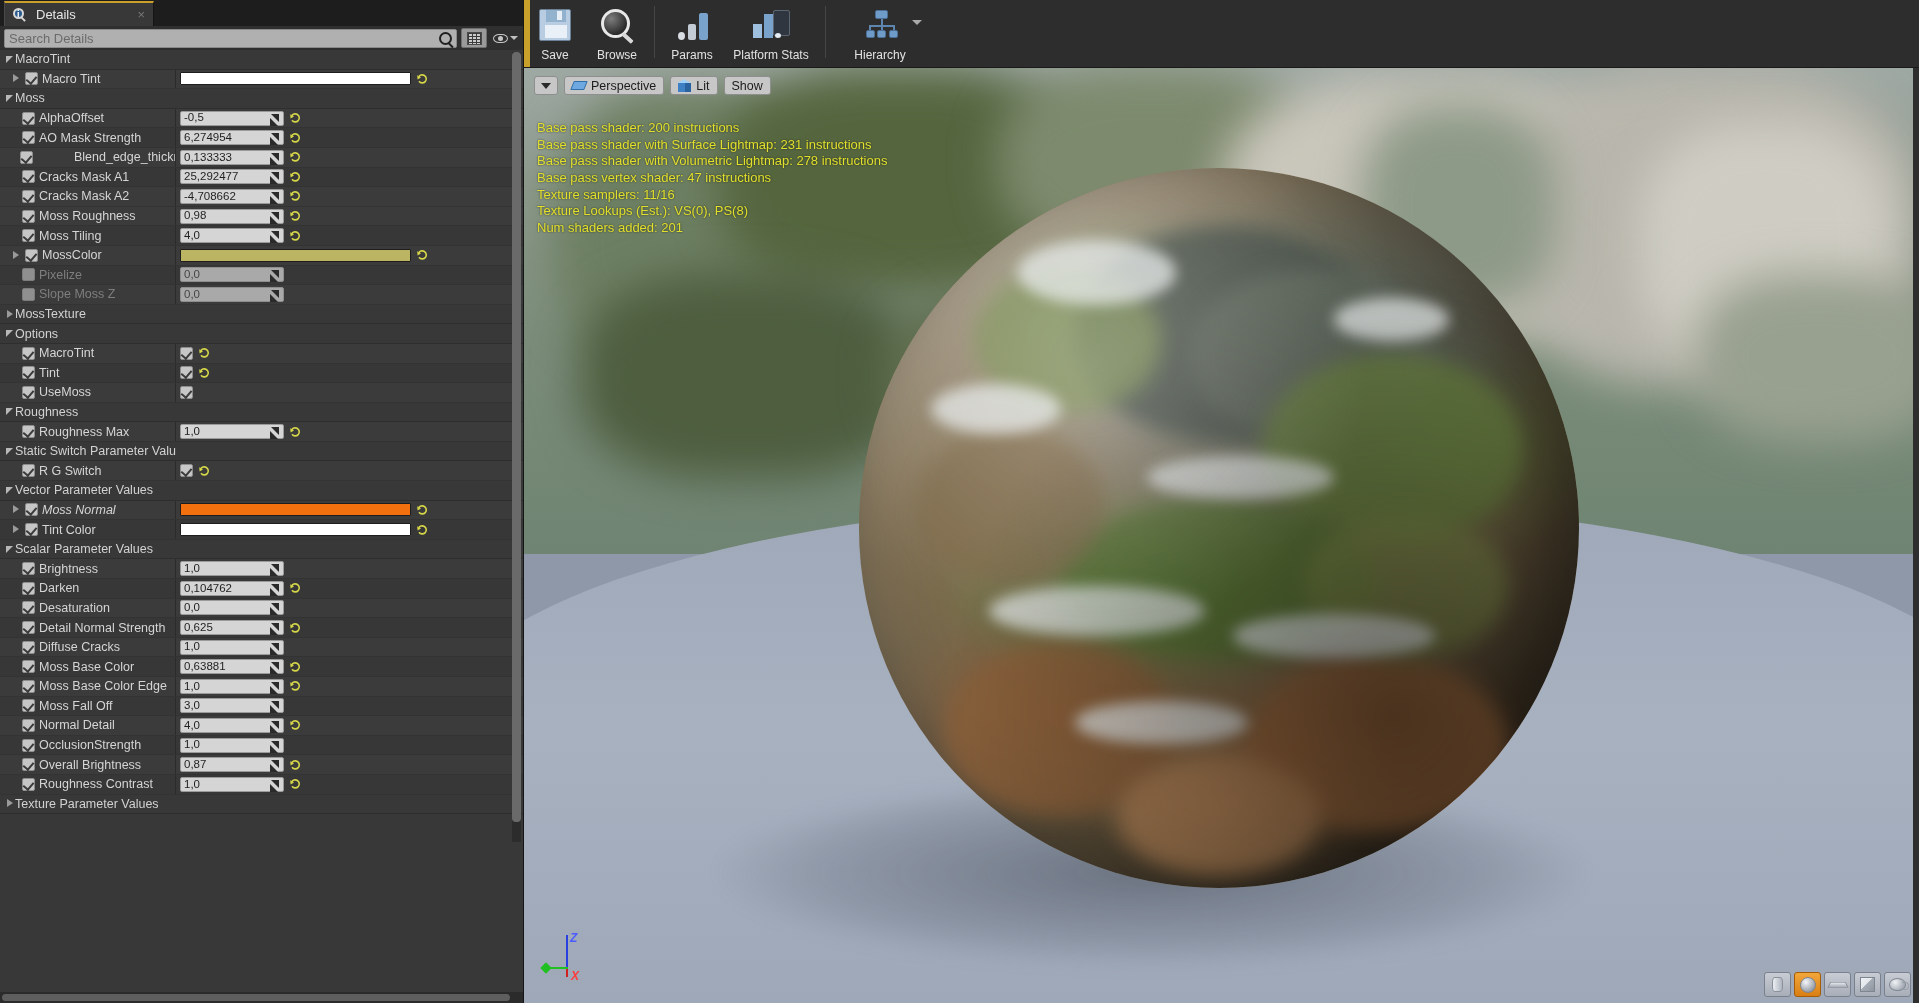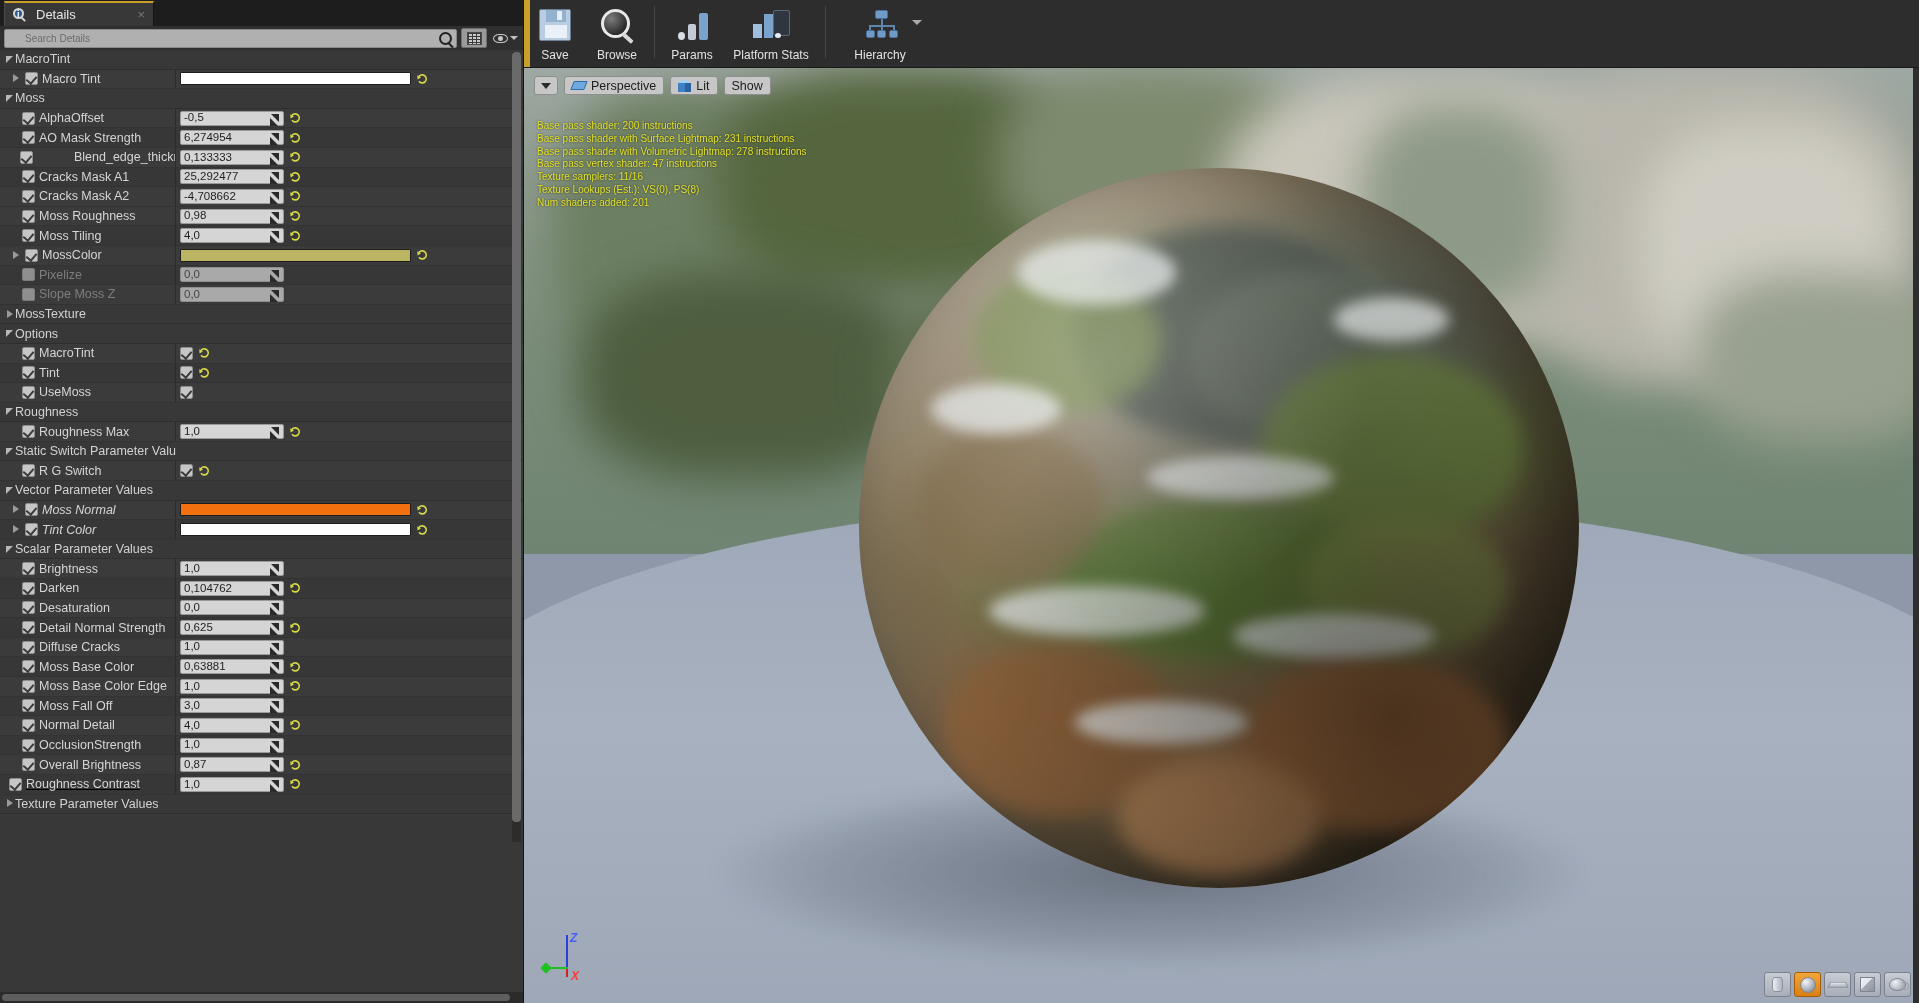--- a/index.html
+++ b/index.html
@@ -64,23 +64,22 @@
     padding: 2px 4px; gap: 4px;
   }
   .search-box {
     flex: 1; height: 19px; background: #b0b0b0;
     border: 1px solid #8a8a8a; border-radius: 2px;
     display: flex; align-items: center;
     padding: 0 4px; position: relative;
   }
   .search-box input {
     flex: 1; border: 0; outline: 0; background: transparent;
-    font-size: 10px; color: #701a75;
+    font-size: 13px; color: #701a75;
     font-family: "Liberation Sans", sans-serif;
-    margin-left: 16px;
   }
   .search-box input::placeholder { color: #6b6b6b; }
   .search-glass {
     width: 13px; height: 13px; border: 2px solid #202020;
     border-radius: 50%; position: relative; flex: none; margin-left: 2px;
   }
   .search-glass:after {
     content: ""; position: absolute; right: -4px; bottom: -3px;
     width: 7px; height: 2px; background: #202020; transform: rotate(45deg);
   }
@@ -365,21 +364,21 @@
     width: 13px; height: 13px; position: relative;
   }
   .lit-ico .top { position:absolute; left:0; top:0; width:0; height:0;
     border-left:6.5px solid transparent; border-right:6.5px solid transparent;
     border-bottom:4px solid #9fd0f5; }
   .lit-ico .bl { position:absolute; left:0; top:4px; width:6.5px; height:9px; background:#3f7fc4; }
   .lit-ico .br { position:absolute; left:6.5px; top:4px; width:6.5px; height:9px; background:#2a62a0; }
 
   .vp-stats {
     position: absolute; left: 13px; top: 52px;
-    font-size: 10px; line-height: 1.28;
+    font-size: 13px; line-height: 1.28;
     color: #e2e02e; text-shadow: 0 0 2px rgba(0,0,0,0.7);
     font-family: "Liberation Sans", sans-serif;
     white-space: pre;
   }
   .vp-stats div { white-space: nowrap; }
 
   .axis-gizmo { position: absolute; left: 18px; bottom: 18px; width: 60px; height: 56px; }
   .ax-z { position: absolute; left: 24px; top: 6px; width: 2px; height: 34px; background: #2a3fe0; }
   .ax-x { position: absolute; left: 24px; top: 38px; width: 2px; height: 10px; background: #d02020; }
   .ax-y { position: absolute; left: 2px; top: 38px; width: 24px; height: 2px; background: #20c020; }
@@ -747,21 +746,21 @@
               <div class="swatch wide" style="background: rgb(242, 112, 13); width: 231px;"></div>
               <span class="reset-ico">
                 <svg width="11" height="12" viewBox="0 0 11 12">
                   <path d="M1.5 4.5 A4 4 0 1 1 2 8.2" fill="none" stroke="#d6d64a" stroke-width="1.6"></path>
                   <path d="M0.2 2.2 L4 4.6 L0.6 6.6 Z" fill="#d6d64a"></path>
                 </svg>
               </span>
             </div>
           </div>
           <div class="prop-row alt">
-            <div class="name-cell" style="padding-left: 12px; font-style: italic;">
+            <div class="name-cell" style="padding-left: 12px;">
               <span class="tri right"></span>
               <span class="cb on"></span>
               <span class="prop-label">Tint Color</span>
             </div>
             <div class="val-cell">
               <div class="swatch wide" style="background: rgb(255, 255, 255); width: 231px;"></div>
               <span class="reset-ico">
                 <svg width="11" height="12" viewBox="0 0 11 12">
                   <path d="M1.5 4.5 A4 4 0 1 1 2 8.2" fill="none" stroke="#d6d64a" stroke-width="1.6"></path>
                   <path d="M0.2 2.2 L4 4.6 L0.6 6.6 Z" fill="#d6d64a"></path>
@@ -935,21 +934,21 @@
               </div>
               <span class="reset-ico">
                 <svg width="11" height="12" viewBox="0 0 11 12">
                   <path d="M1.5 4.5 A4 4 0 1 1 2 8.2" fill="none" stroke="#d6d64a" stroke-width="1.6"></path>
                   <path d="M0.2 2.2 L4 4.6 L0.6 6.6 Z" fill="#d6d64a"></path>
                 </svg>
               </span>
             </div>
           </div>
           <div class="prop-row alt">
-            <div class="name-cell" style="padding-left: 9px; text-decoration: underline;">
+            <div class="name-cell" style="padding-left: 22px;">
               <span class="cb on"></span>
               <span class="prop-label">Roughness Contrast</span>
             </div>
             <div class="val-cell">
               <div class="num-field">
                 <span class="v">1,0</span>
                 <span class="drag-ico"></span>
               </div>
               <span class="reset-ico">
                 <svg width="11" height="12" viewBox="0 0 11 12">

